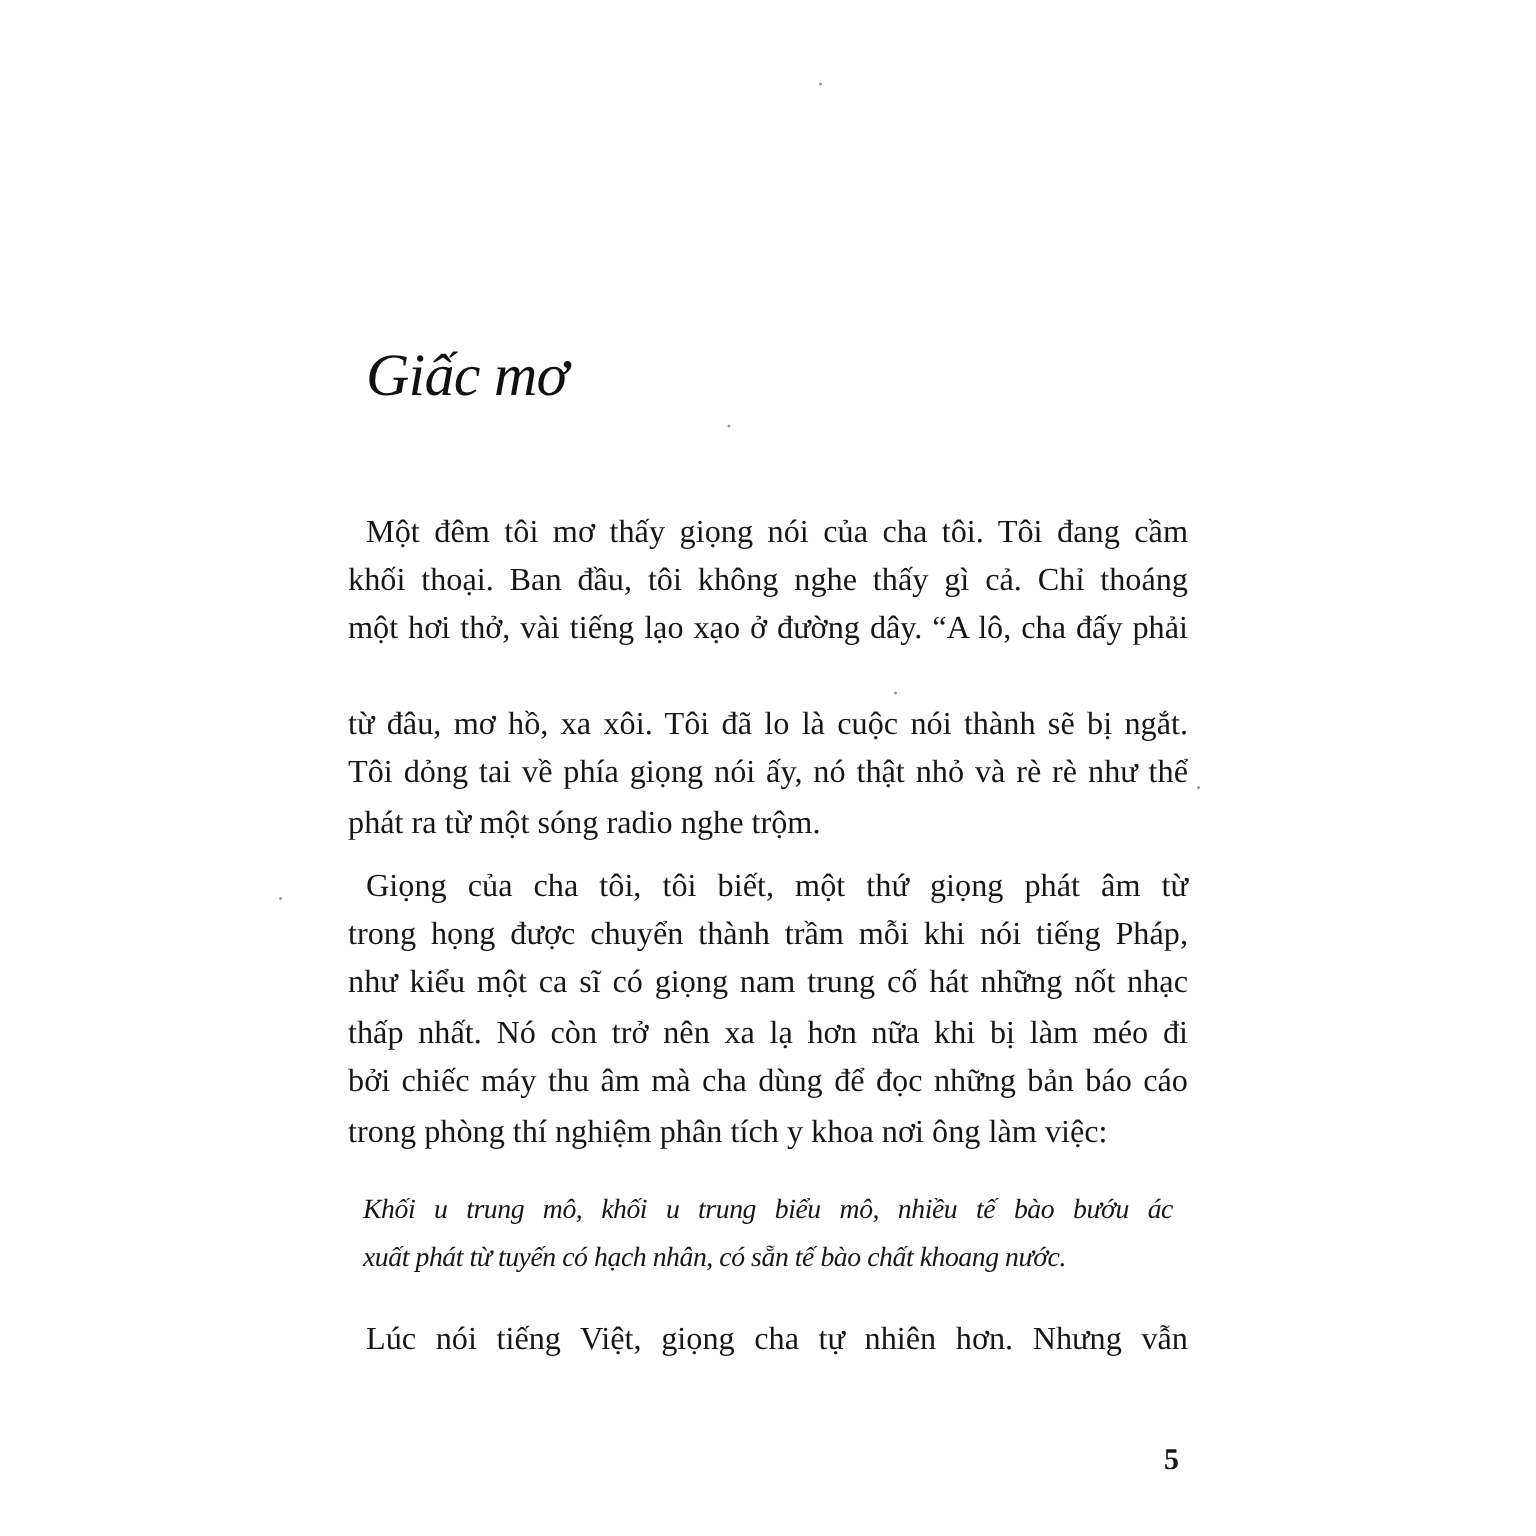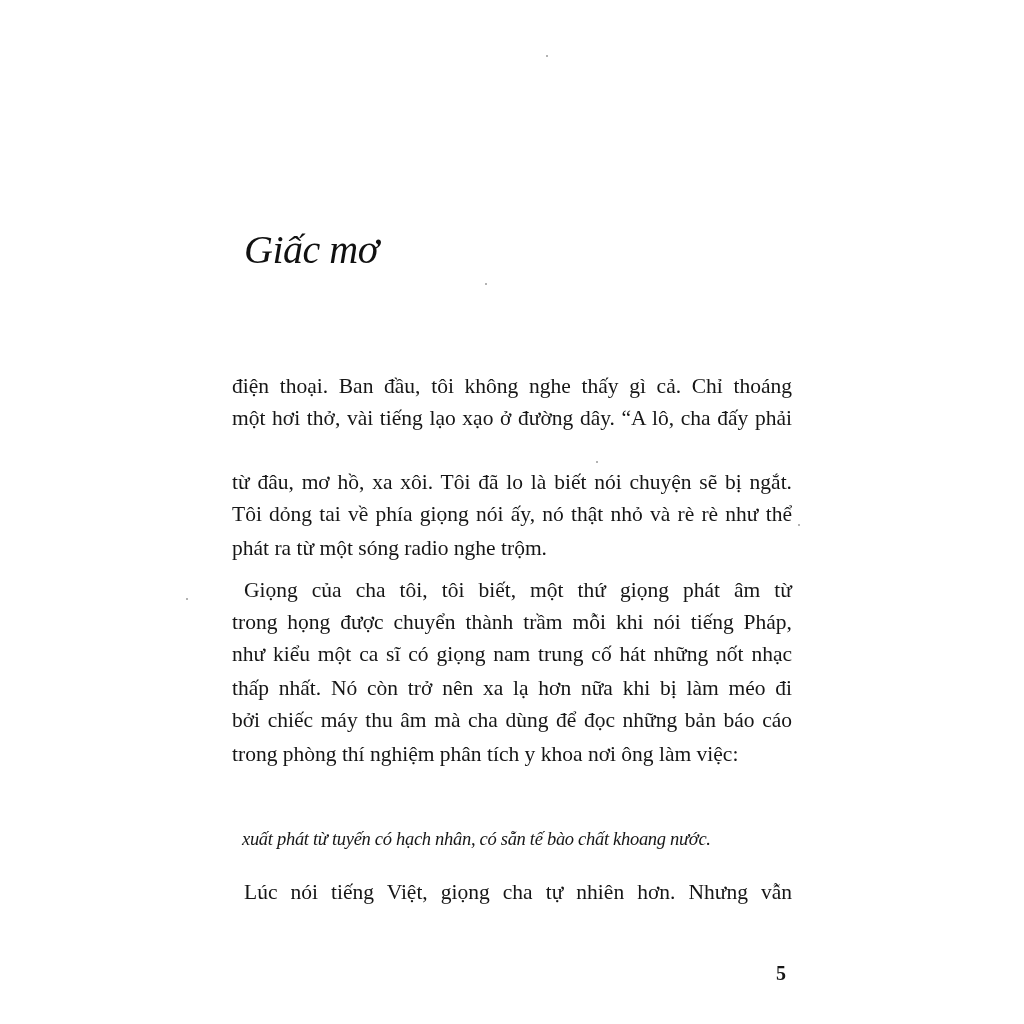--- a/index.html
+++ b/index.html
@@ -18,33 +18,35 @@
   .pagenum { position:absolute; left:776px; top:962px; font-size:20px; font-weight:bold; }
   .speck { position:absolute; width:2px; height:2px; background:#9a9a9a; border-radius:1px; }
 </style>
 </head>
 <body>
 
 <div class="page">
 
   <h1 class="title">Giấc mơ</h1>
 
-  <div class="line" style="top:370px">điện thoại. Ban đầu, tôi không nghe thấy gì cả. Chỉ thoáng</div>
+  <div class="line indent" style="top:338px">Một đêm tôi mơ thấy giọng nói của cha tôi. Tôi đang cầm</div>
+  <div class="line" style="top:370px">khối thoại. Ban đầu, tôi không nghe thấy gì cả. Chỉ thoáng</div>
   <div class="line" style="top:402px">một hơi thở, vài tiếng lạo xạo ở đường dây. “A lô, cha đấy phải</div>
-  <div class="line" style="top:466px">từ đâu, mơ hồ, xa xôi. Tôi đã lo là biết nói chuyện sẽ bị ngắt.</div>
+  <div class="line" style="top:466px">từ đâu, mơ hồ, xa xôi. Tôi đã lo là cuộc nói thành sẽ bị ngắt.</div>
   <div class="line last" style="top:532px">phát ra từ một sóng radio nghe trộm.</div>
   <div class="line" style="top:498px">Tôi dỏng tai về phía giọng nói ấy, nó thật nhỏ và rè rè như thể</div>
 
   <div class="line indent" style="top:574px">Giọng của cha tôi, tôi biết, một thứ giọng phát âm từ</div>
   <div class="line" style="top:606px">trong họng được chuyển thành trầm mỗi khi nói tiếng Pháp,</div>
   <div class="line" style="top:638px">như kiểu một ca sĩ có giọng nam trung cố hát những nốt nhạc</div>
   <div class="line" style="top:672px">thấp nhất. Nó còn trở nên xa lạ hơn nữa khi bị làm méo đi</div>
   <div class="line" style="top:704px">bởi chiếc máy thu âm mà cha dùng để đọc những bản báo cáo</div>
   <div class="line last" style="top:738px">trong phòng thí nghiệm phân tích y khoa nơi ông làm việc:</div>
 
+  <div class="quote" style="top:797px">Khối u trung mô, khối u trung biểu mô, nhiều tế bào bướu ác</div>
   <div class="quote last" style="top:829px">xuất phát từ tuyến có hạch nhân, có sẵn tế bào chất khoang nước.</div>
 
   <div class="line indent" style="top:876px">Lúc nói tiếng Việt, giọng cha tự nhiên hơn. Nhưng vẫn</div>
 
   <div class="pagenum">5</div>
 
   <span class="speck" style="left:546px;top:55px"></span>
   <span class="speck" style="left:485px;top:283px"></span>
   <span class="speck" style="left:186px;top:598px"></span>
   <span class="speck" style="left:798px;top:524px"></span>

